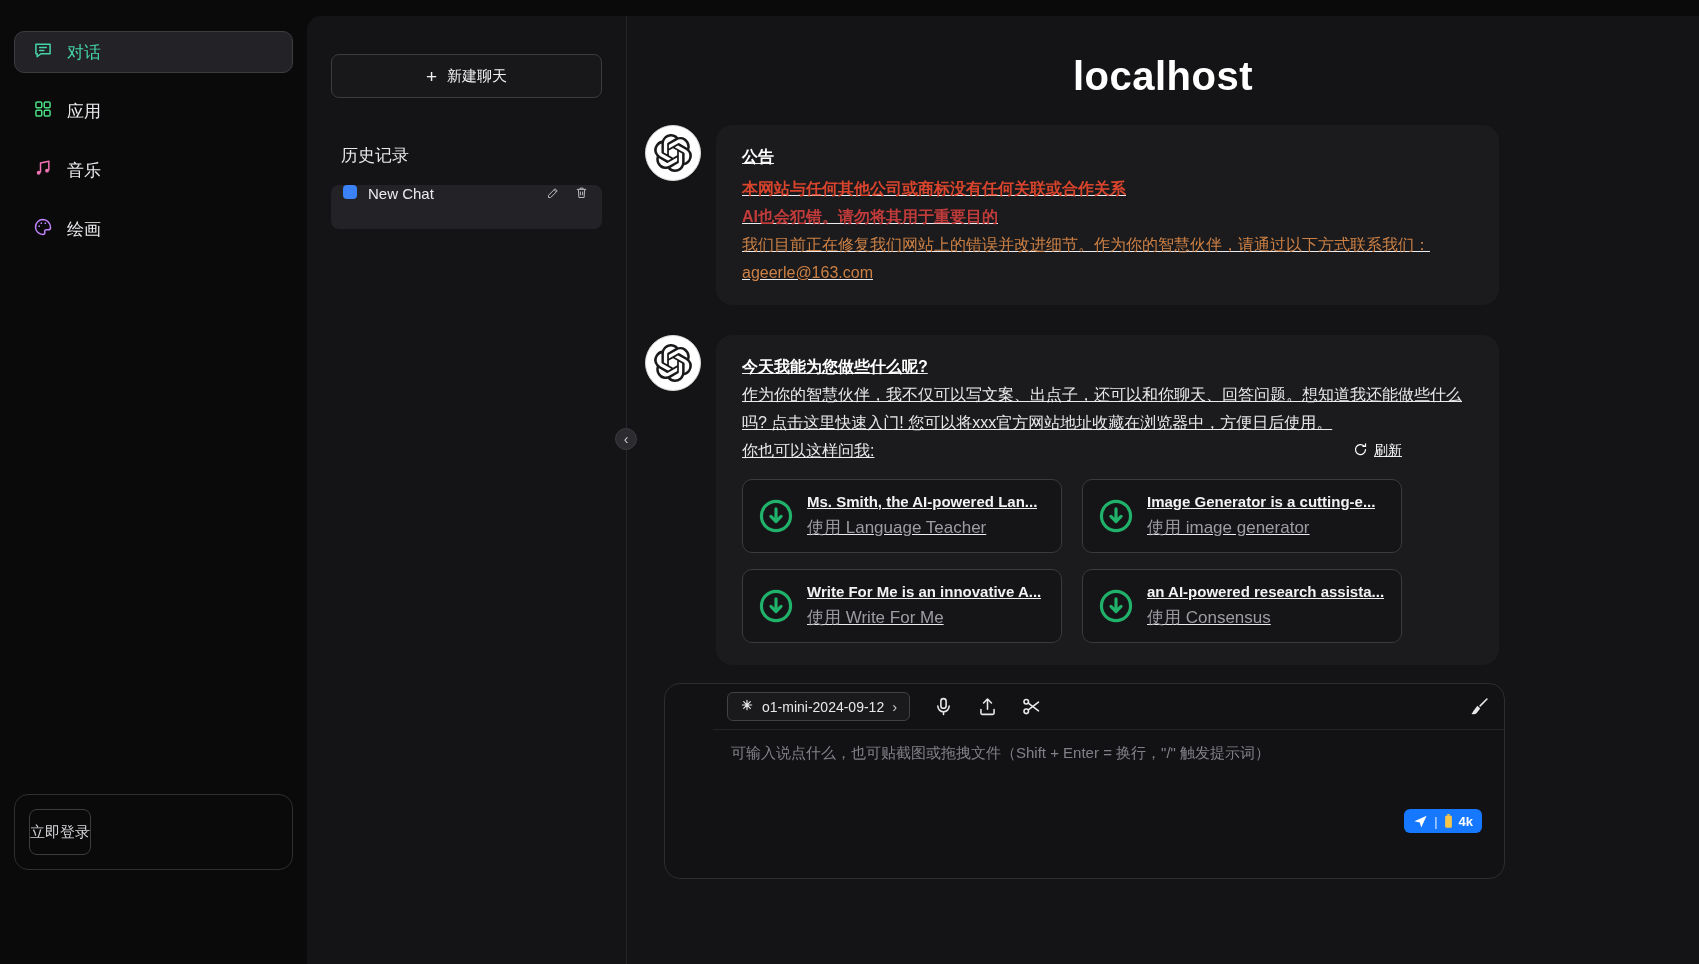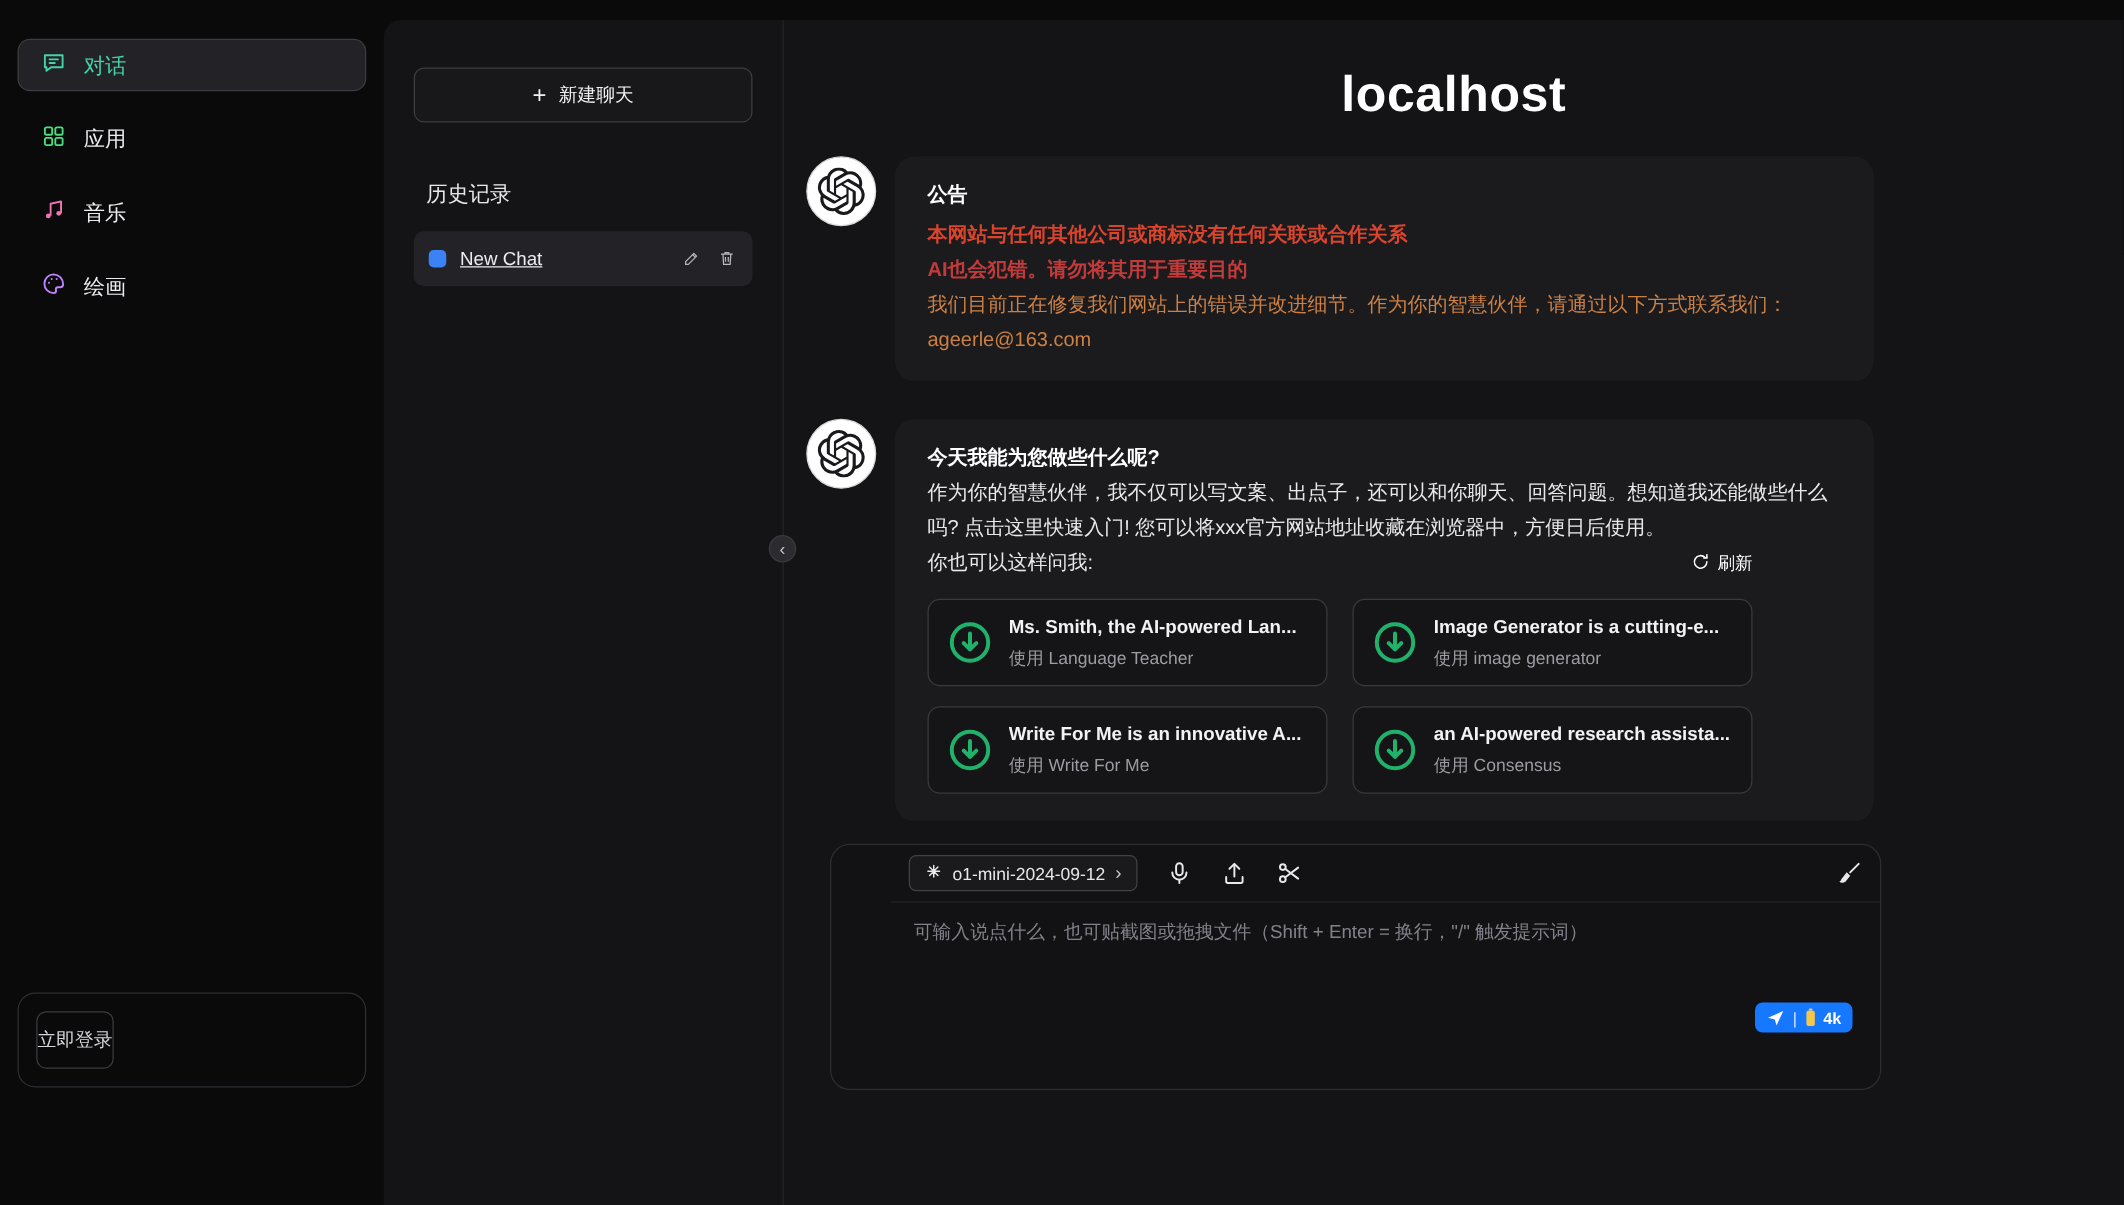--- a/index.html
+++ b/index.html
@@ -55,42 +55,42 @@
   .new-chat-btn {
     height: 44px; width: 100%;
     border: 1px solid #3c3c41; border-radius: 8px; background: #18181a;
     display: flex; align-items: center; justify-content: center; gap: 10px;
     color: #f0f0f2; font-size: 15px; cursor: pointer;
   }
   .plus-glyph { font-size: 19px; line-height: 1; color: #f0f0f2; }
   .history-title { margin-top: 46px; padding-left: 10px; font-size: 17px; color: #e8e8ea; }
   .chat-item {
     margin-top: 18px; height: 44px; background: #232327; border-radius: 8px;
-    display: flex; align-items: center; gap: 11px; padding: 0 12px; cursor: pointer; text-decoration: underline;
+    display: flex; align-items: flex-start; gap: 11px; padding: 0 12px; cursor: pointer;
   }
   .chat-dot { width: 14px; height: 14px; border-radius: 4px; background: #3b82f6; flex: none; }
   .chat-title { flex: 1; color: #ececee; font-size: 15px; }
   .chat-item .item-btn { width: 17px; height: 17px; color: #b8b8bd; cursor: pointer; background: none; border: none; padding: 0; }
   .chat-item .item-btn svg { width: 15px; height: 15px; }
 
   .collapse-handle {
     position: absolute; right: -11px; top: 412px; z-index: 6;
     width: 22px; height: 22px; border-radius: 50%;
     background: #2c2c30; border: 1px solid #3a3a3f;
     color: #c9c9cf; font-size: 14px; line-height: 1;
     display: flex; align-items: center; justify-content: center; cursor: pointer;
   }
 
   
   .main { flex: 1; min-width: 0; display: flex; flex-direction: column; position: relative; }
   .page-title {
     margin-top: 38px; text-align: center;
     font-size: 40px; font-weight: 800; color: #ffffff; letter-spacing: 0.5px;
   }
-  .messages { padding: 26px 200px 0 18px; display: flex; flex-direction: column; gap: 30px; }
+  .messages { padding: 26px 200px 0 18px; display: flex; flex-direction: column; gap: 30px; text-decoration: underline; }
   .msg { display: flex; gap: 15px; align-items: flex-start; }
   .avatar {
     width: 56px; height: 56px; border-radius: 50%; flex: none;
     background: #ffffff; border: 1px solid #d9d9d9;
     display: flex; align-items: center; justify-content: center;
   }
   .avatar svg { width: 38px; height: 38px; }
   .bubble {
     width: 790px; background: #1b1b1e; border-radius: 16px;
     padding: 18px 26px; font-size: 16px; line-height: 1.75; color: #e9e9eb;
@@ -118,21 +118,21 @@
     padding: 12px 14px; display: flex; gap: 12px; align-items: center; cursor: pointer;
     line-height: 1.35;
   }
   .sugg-icon { width: 38px; height: 38px; flex: none; color: #20b26a; }
   .sugg-icon svg { width: 38px; height: 38px; }
   .sugg-text { min-width: 0; }
   .sugg-title {
     color: #f2f2f4; font-size: 15px; font-weight: 600;
     white-space: nowrap; overflow: hidden; text-overflow: ellipsis;
   }
-  .sugg-sub { color: #9c9ca3; font-size: 14px; margin-top: 5px; }
+  .sugg-sub { color: #9c9ca3; font-size: 17px; margin-top: 5px; }
 
   
   .composer {
     margin: 18px 194px 0 37px; position: relative;
     border: 1px solid #2d2d31; border-radius: 16px; background: #121214; padding-left: 48px;
   }
   .composer-toolbar {
     display: flex; align-items: center; gap: 22px;
     padding: 8px 14px; border-bottom: 1px solid #242428;
   }

